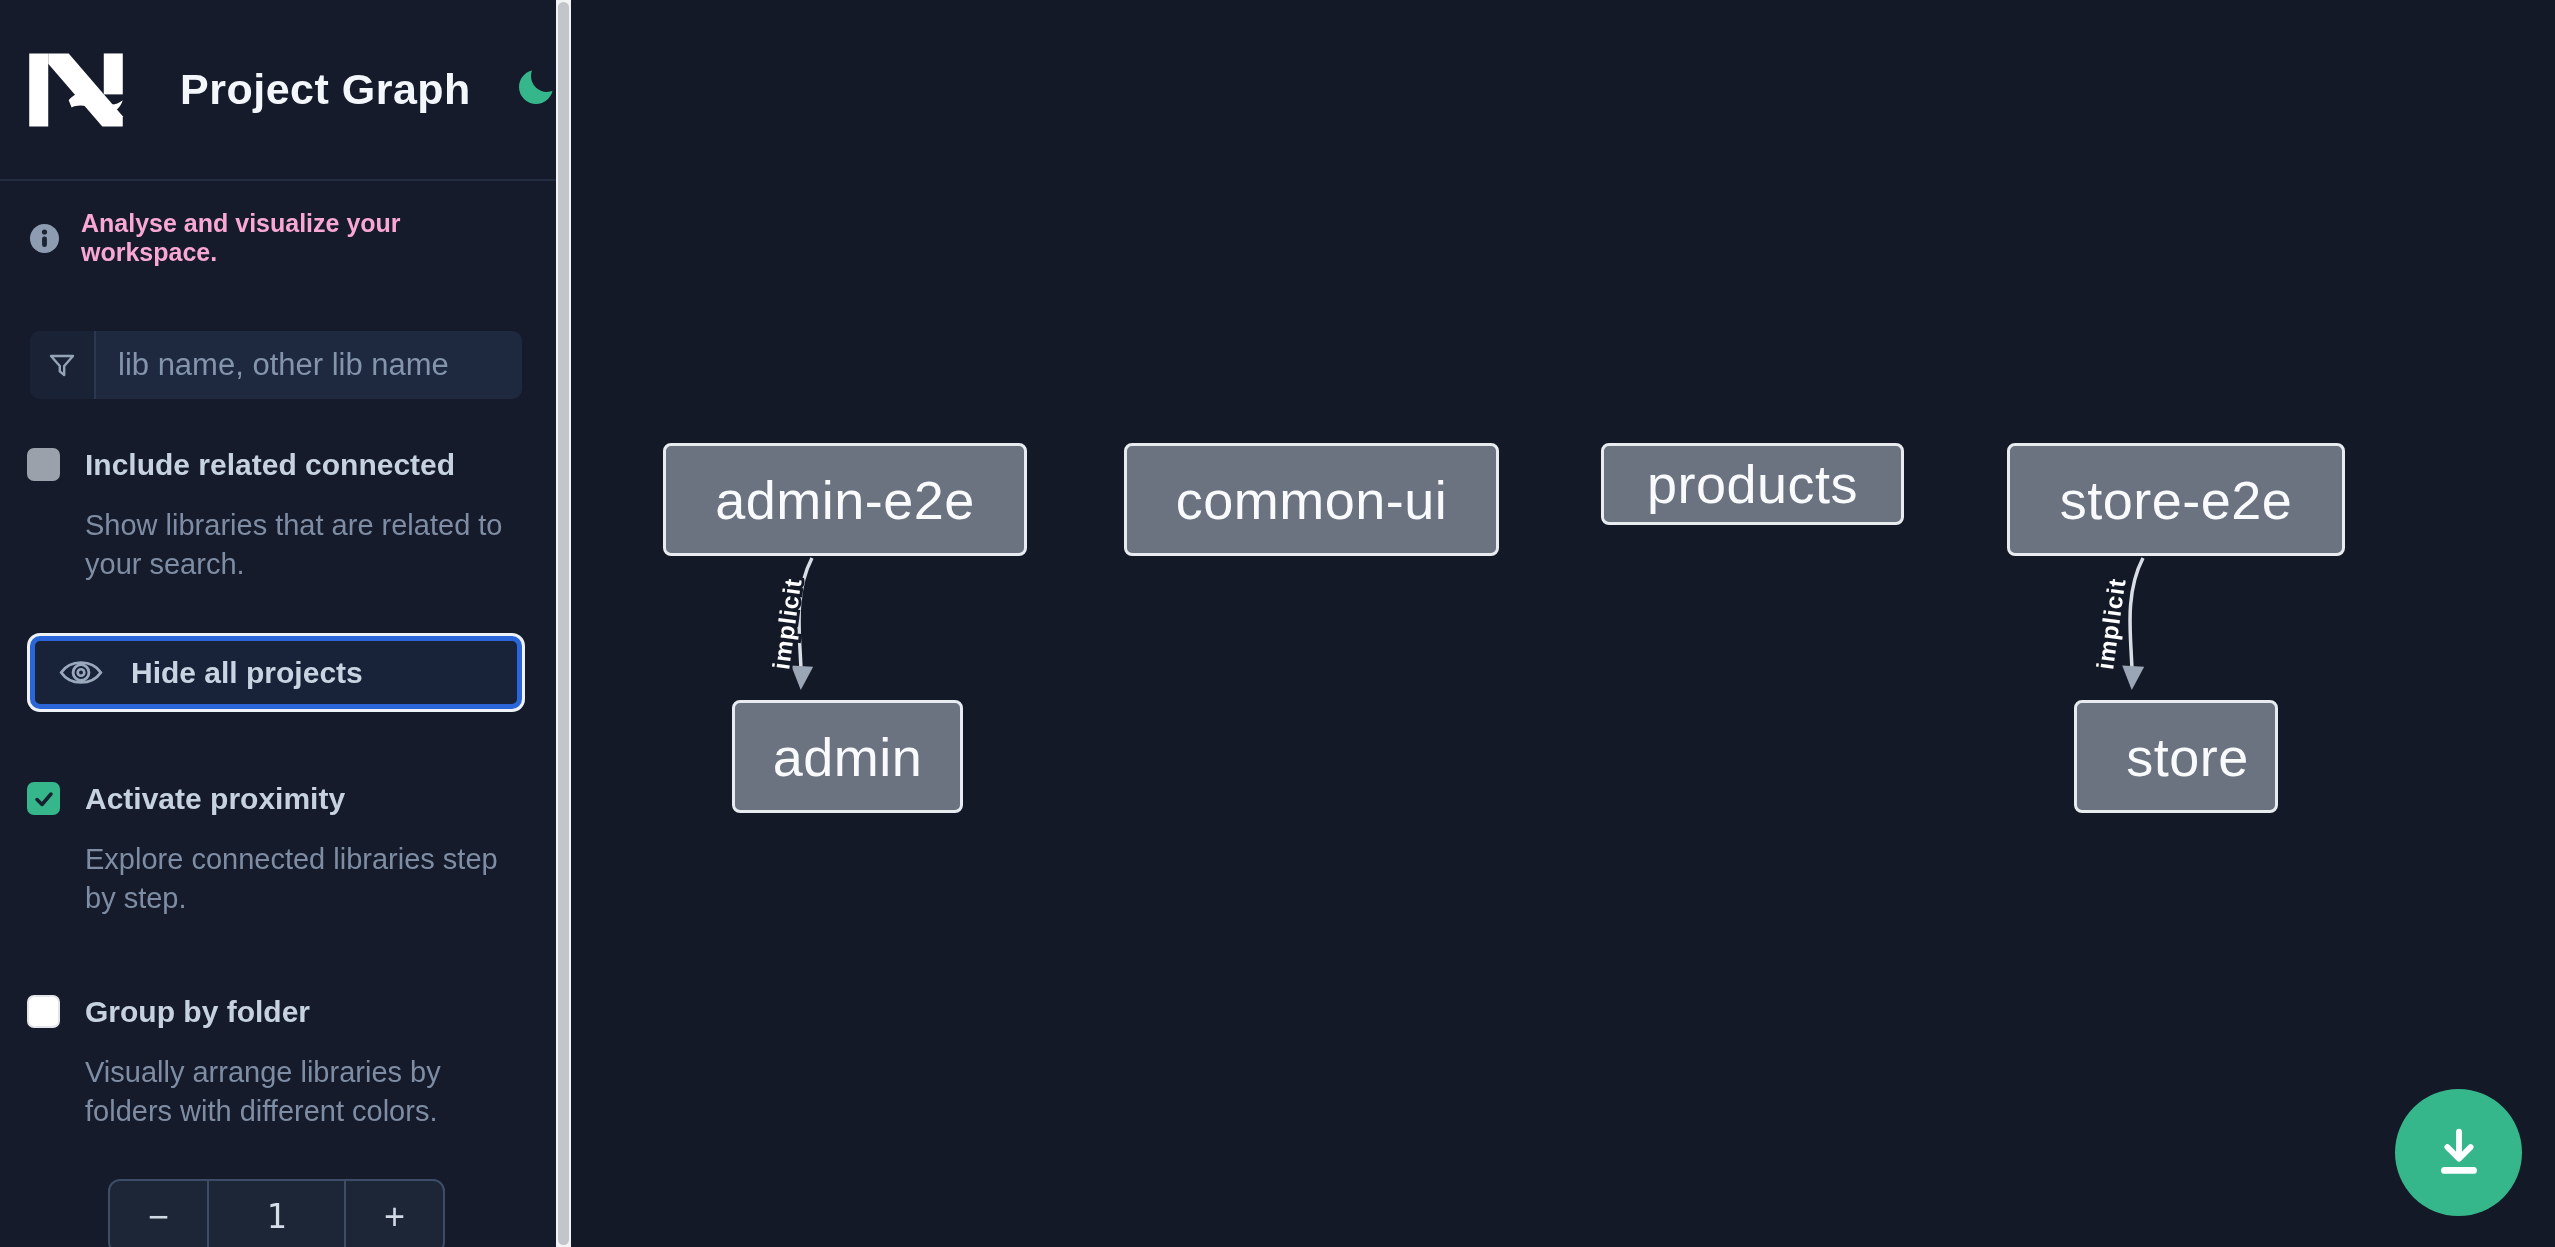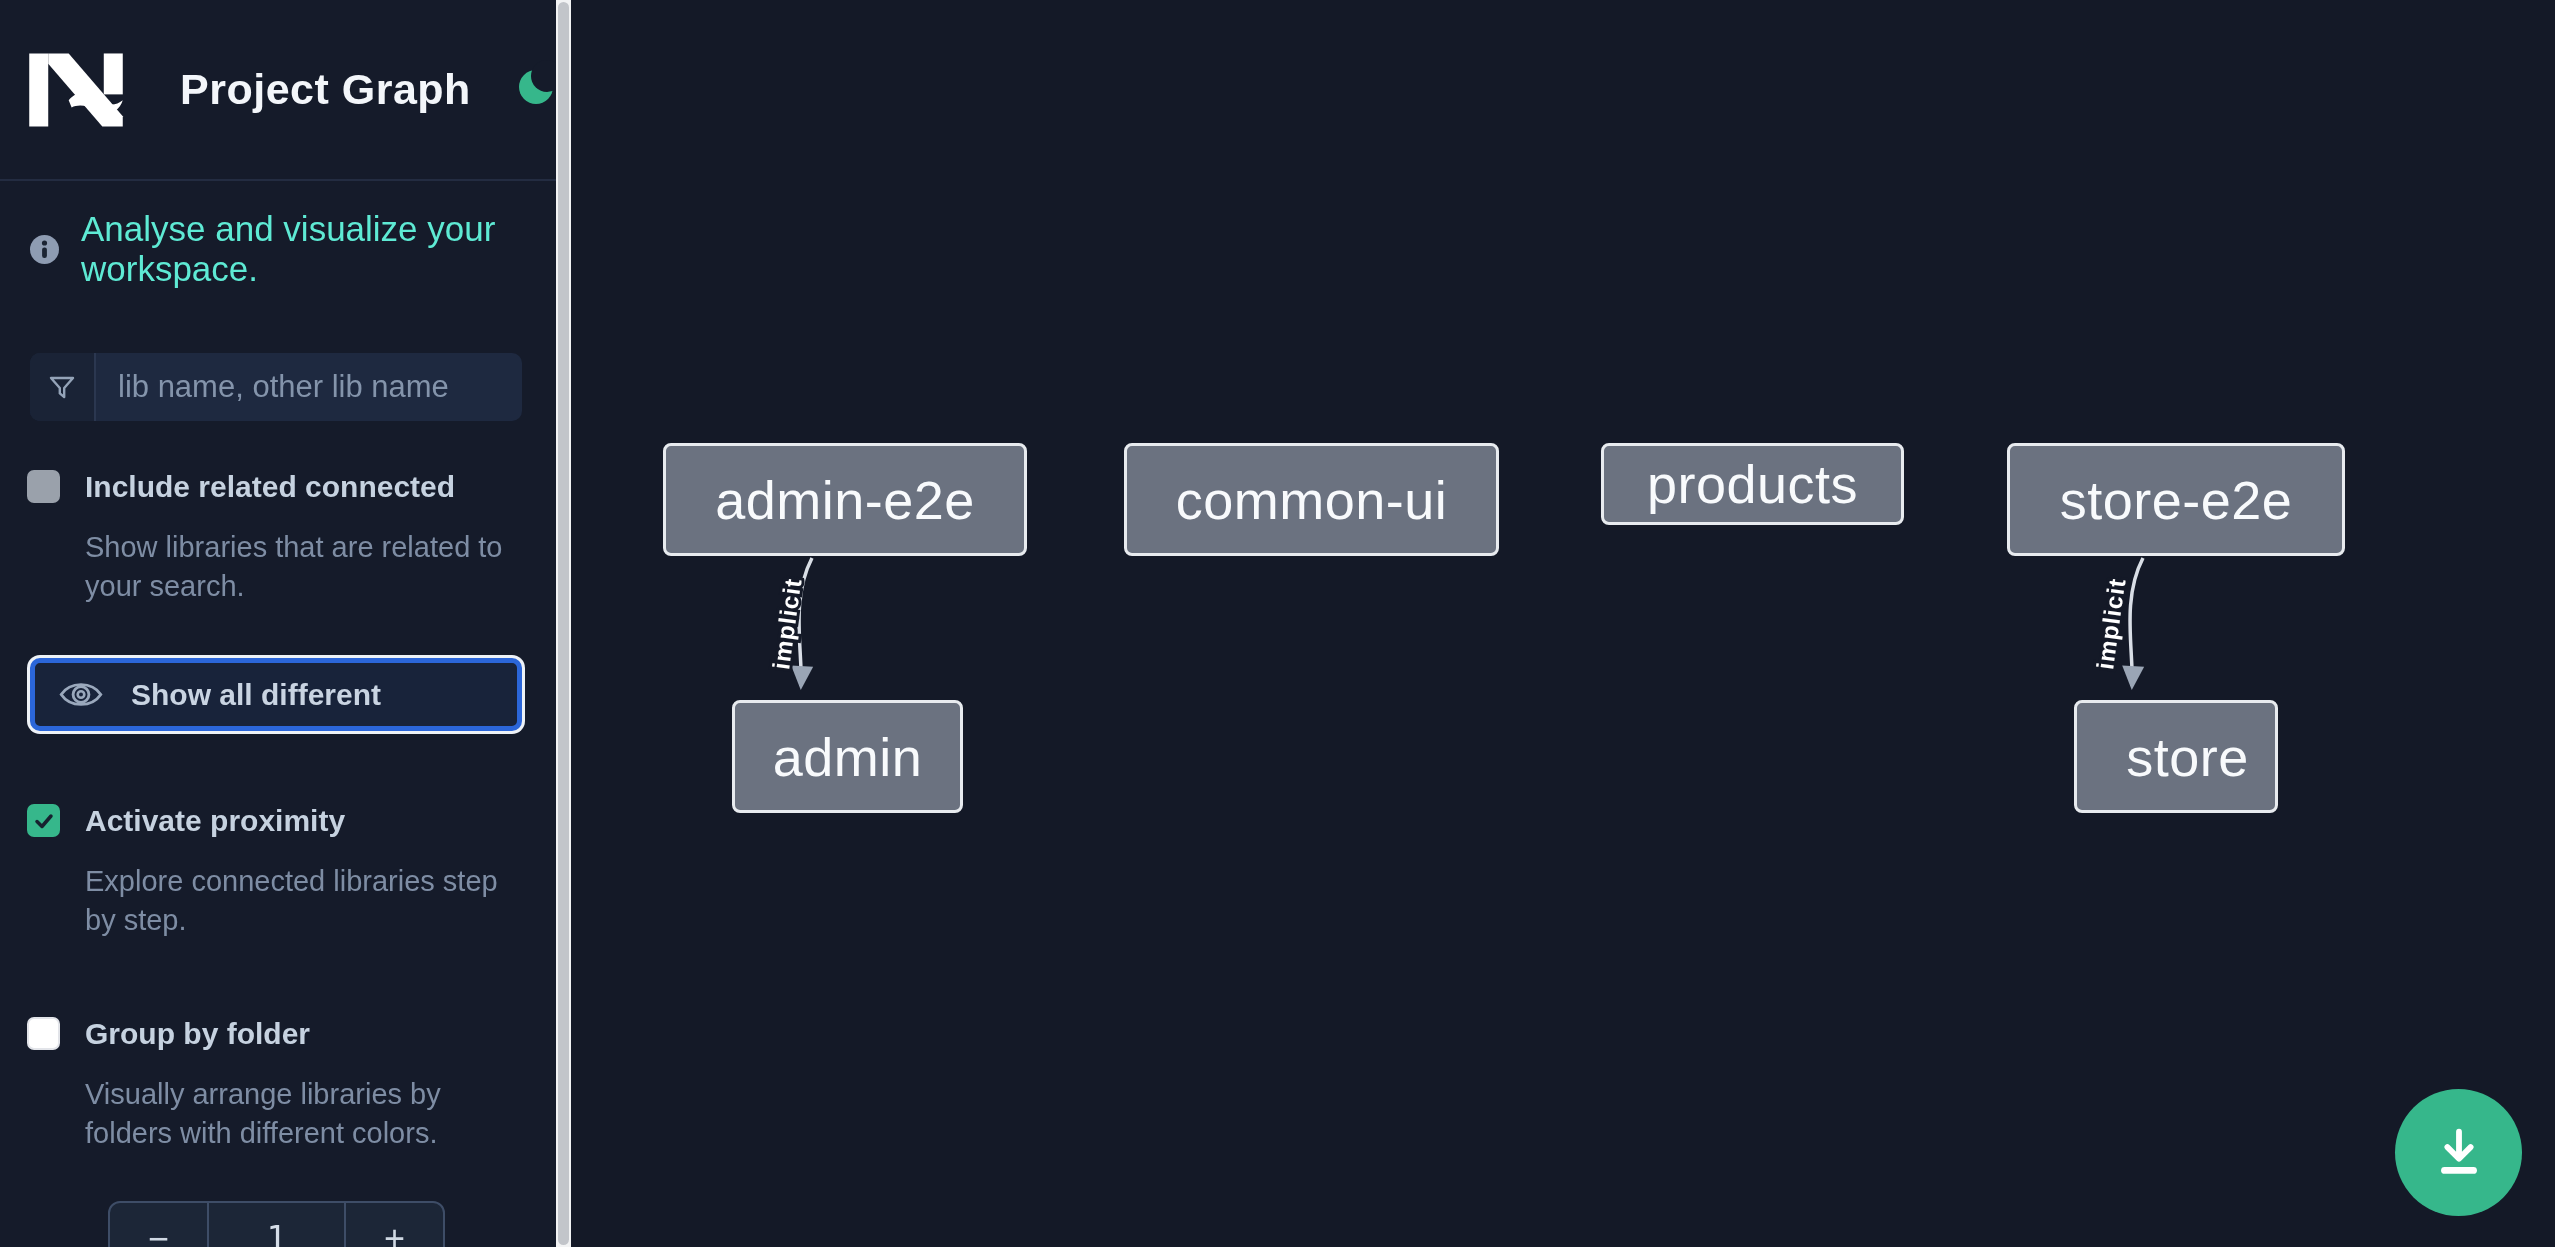--- a/index.html
+++ b/index.html
@@ -14,21 +14,21 @@
   .sb-header { height:181px; display:flex; align-items:center; padding-left:28px; border-bottom:2px solid #232c41; }
   .logo { width:96px; height:76px; flex:none; }
   .logo svg { width:100%; height:100%; }
   .page-title { font-size:43px; font-weight:600; color:#f3f6fa; margin:0 0 0 56px; letter-spacing:0.5px; white-space:nowrap; }
   .moon { position:relative; width:34px; height:34px; margin-left:48px; margin-top:-6px; cursor:pointer; flex:none; }
   .moon .disc { position:absolute; inset:0; border-radius:50%; background:#36b78b; }
   .moon .bite { position:absolute; left:12px; top:-10px; width:32px; height:32px; border-radius:50%; background:#151b2a; }
 
   .info-row { display:flex; align-items:center; gap:22px; margin:28px 28px 0 30px; }
   .info-icon { width:29px; height:29px; flex:none; }
-  .info-text { font-size:35px; color:#5eead4; }
+  .info-text { font-size:25px; color:#f9a8d4;font-weight:bold; }
 
   .search { display:flex; align-items:stretch; margin:64px 0 0 30px; width:492px; height:68px; background:#1e2940; border-radius:10px; overflow:hidden; }
   .search .funnel-cell { width:66px; display:flex; align-items:center; justify-content:center; background:#1a2336; border-right:2px solid #2b3750; flex:none; }
   .search input { flex:1; min-width:0; background:transparent; border:none; outline:none; color:#e5e5e5; font-size:31px; padding:0 22px; font-family:inherit; }
   .search input::placeholder { color:#8success-a0; color:#8494ab; opacity:1; }
 
   .opt { display:flex; align-items:flex-start; gap:25px; margin:46px 0 0 27px; width:500px; }
   .cb { width:33px; height:33px; border-radius:7px; flex:none; margin-top:3px; display:flex; align-items:center; justify-content:center; cursor:pointer; }
   .cb svg { width:24px; height:24px; display:none; }
   .cb.checked svg { display:block; }
@@ -121,21 +121,21 @@
     </label>
 
     <button class="btn focused">
       <span class="btn-icon">
         <svg viewBox="0 0 40 30">
           <path d="M2 15 C10 3 30 3 38 15 C30 27 10 27 2 15 Z" fill="none" stroke="#9aa8bc" stroke-width="2.6"></path>
           <circle cx="20" cy="15" r="7.2" fill="none" stroke="#9aa8bc" stroke-width="2.6"></circle>
           <circle cx="20" cy="15" r="3" fill="none" stroke="#9aa8bc" stroke-width="2.4"></circle>
         </svg>
       </span>
-      <span>Show all different</span>
+      <span>Hide all projects</span>
     </button>
 
 
     <label class="opt gap-md">
       <span class="cb cb-white checked">
         <svg viewBox="0 0 24 24">
             <path d="M5 12.5 L10 17.5 L19 7" stroke="#17212f" stroke-width="3.5" fill="none" stroke-linecap="round" stroke-linejoin="round"></path>
           </svg>
       </span>
       <span class="opt-text">

